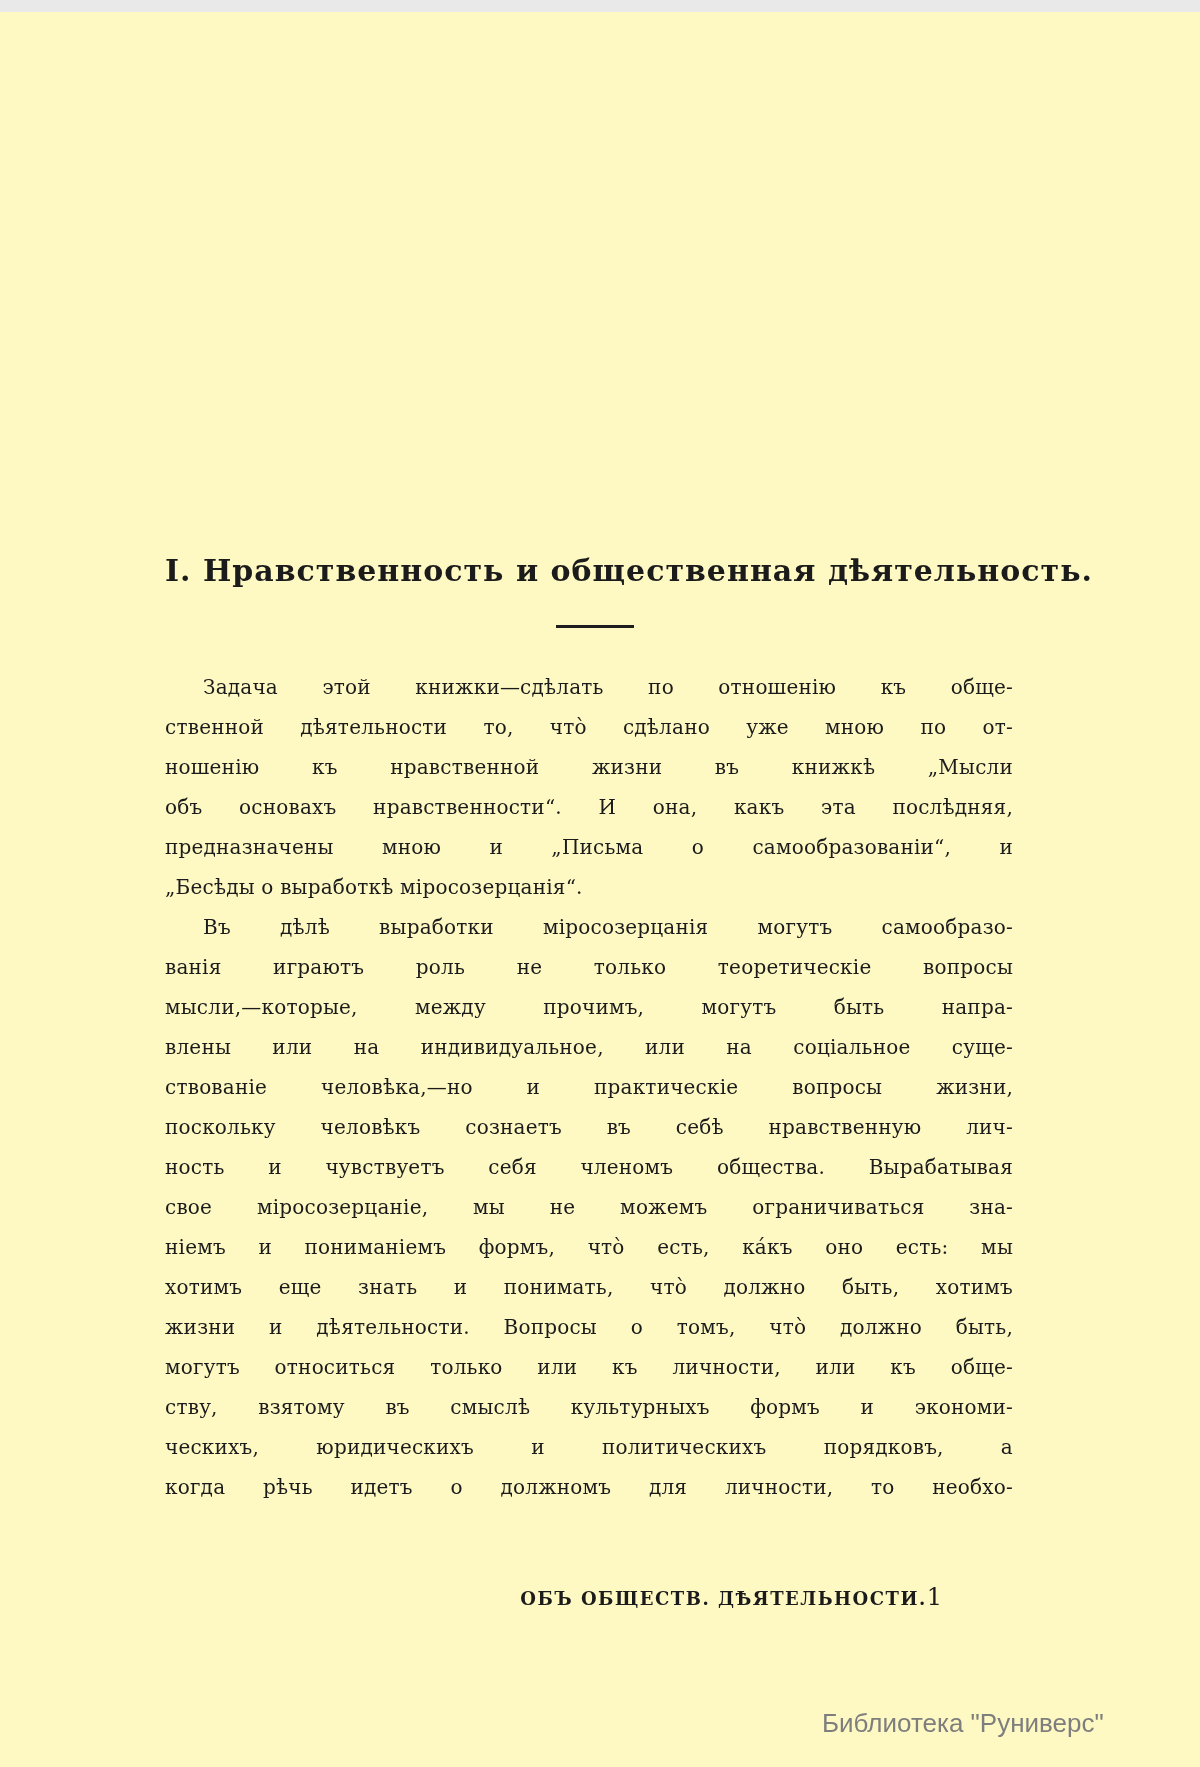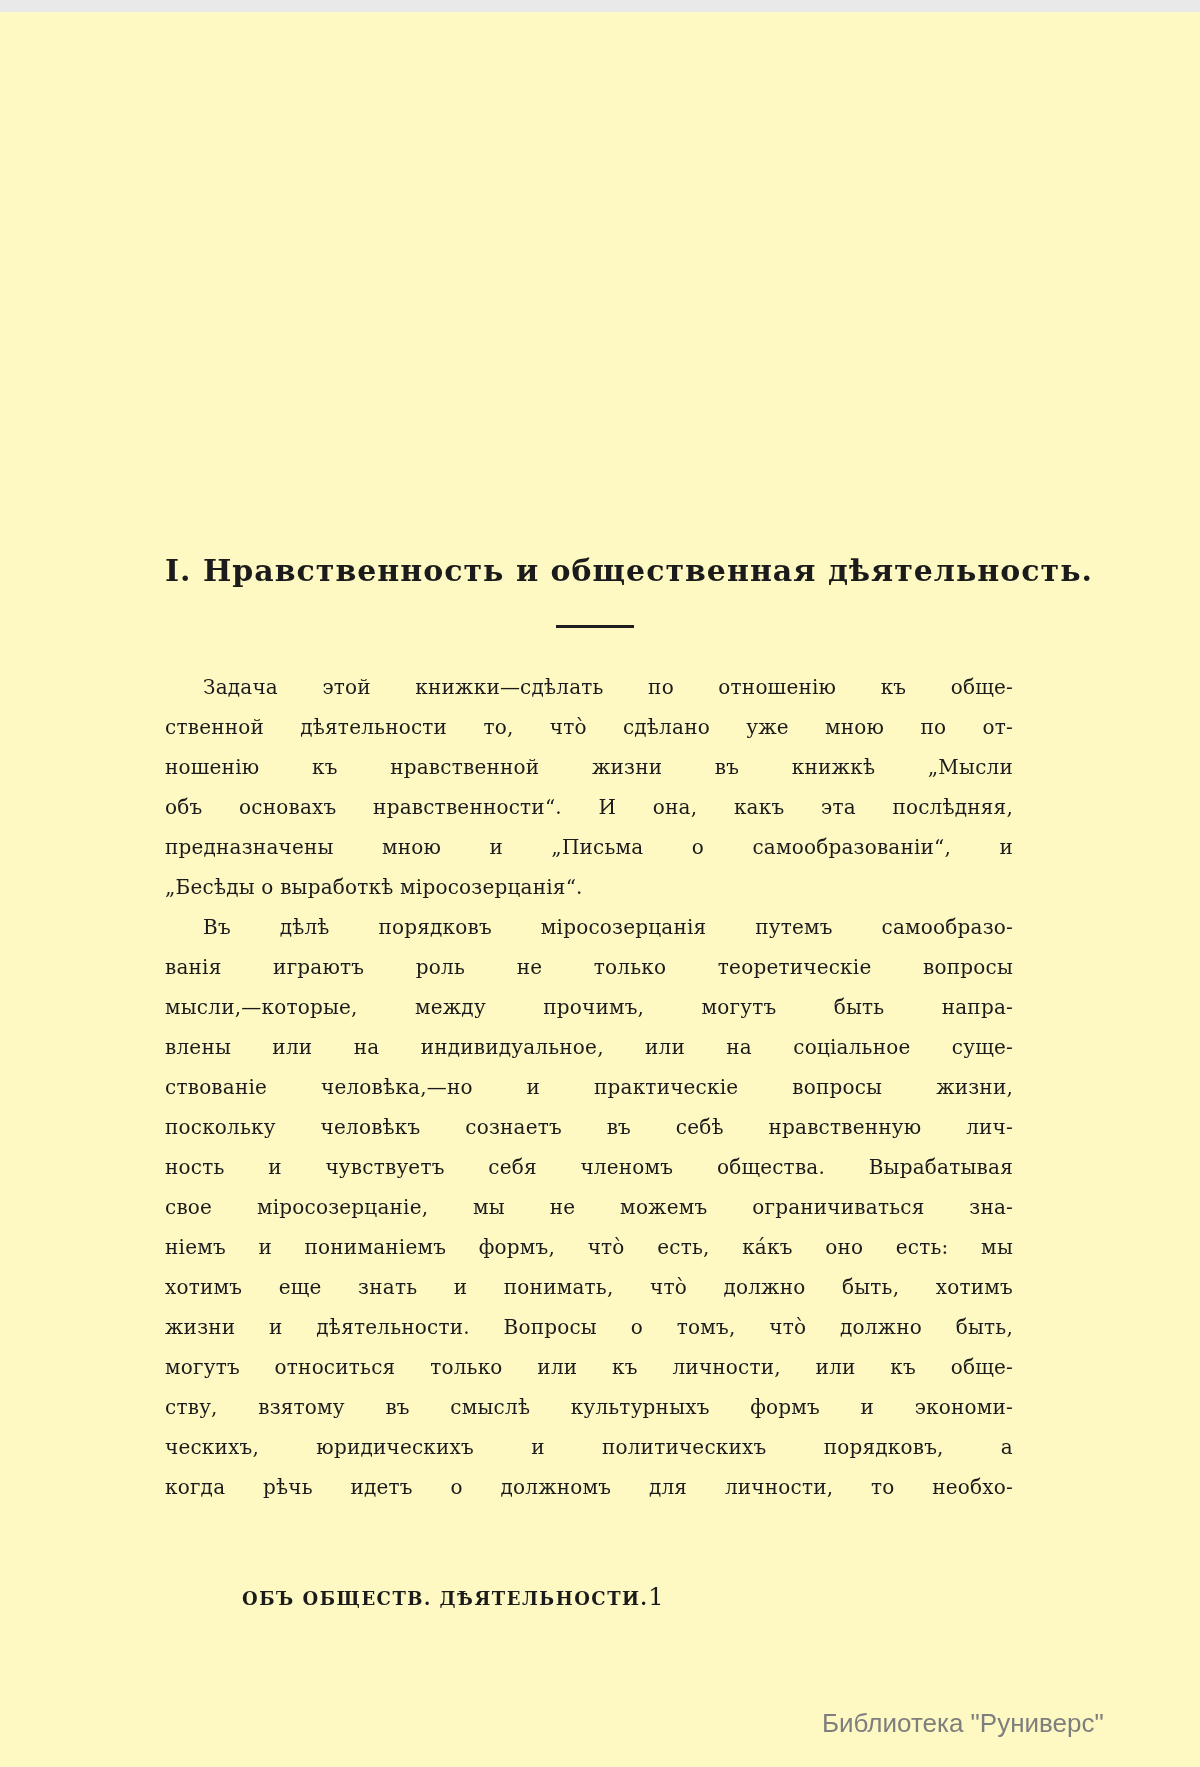--- a/index.html
+++ b/index.html
@@ -46,24 +46,24 @@
     line-height: 40px;
     text-align: justify;
     text-align-last: justify;
     letter-spacing: 0.2px;
   }
   .text-line.indent { padding-left: 38px; }
   .text-line.para-end { text-align-last: left; }
   .page-footer {
     position: absolute;
     top: 1572px;
-    left: 162px;
+    left: 172px;
     width: 848px;
     display: flex;
-    justify-content: flex-start;
+    justify-content: flex-end;
     align-items: baseline;
   }
   .running-title {
     margin-left: 80px;
     font-size: 18px;
     font-weight: 700;
     letter-spacing: 1.5px;
     line-height: 26px;
   }
   .page-number {
@@ -91,21 +91,21 @@
 
   <div class="section-divider"></div>
 
   <div class="body-text">
     <div class="text-line indent">Задача этой книжки—сдѣлать по отношенію къ обще-</div>
     <div class="text-line">ственной дѣятельности то, что̀ сдѣлано уже мною по от-</div>
     <div class="text-line">ношенію къ нравственной жизни въ книжкѣ „Мысли</div>
     <div class="text-line">объ основахъ нравственности“. И она, какъ эта послѣдняя,</div>
     <div class="text-line">предназначены мною и „Письма о самообразованіи“, и</div>
     <div class="text-line para-end">„Бесѣды о выработкѣ міросозерцанія“.</div>
-    <div class="text-line indent">Въ дѣлѣ порядковъ міросозерцанія путемъ самообразо-</div>
+    <div class="text-line indent">Въ дѣлѣ выработки міросозерцанія могутъ самообразо-</div>
     <div class="text-line">ванія играютъ роль не только теоретическіе вопросы</div>
     <div class="text-line">мысли,—которые, между прочимъ, могутъ быть напра-</div>
     <div class="text-line">влены или на индивидуальное, или на соціальное суще-</div>
     <div class="text-line">ствованіе человѣка,—но и практическіе вопросы жизни,</div>
     <div class="text-line">поскольку человѣкъ сознаетъ въ себѣ нравственную лич-</div>
     <div class="text-line">ность и чувствуетъ себя членомъ общества. Вырабатывая</div>
     <div class="text-line">свое міросозерцаніе, мы не можемъ ограничиваться зна-</div>
     <div class="text-line">ніемъ и пониманіемъ формъ, что̀ есть, ка́къ оно есть: мы</div>
     <div class="text-line">хотимъ еще знать и понимать, что̀ должно быть, хотимъ</div>
     <div class="text-line">жизни и дѣятельности. Вопросы о томъ, что̀ должно быть,</div>

